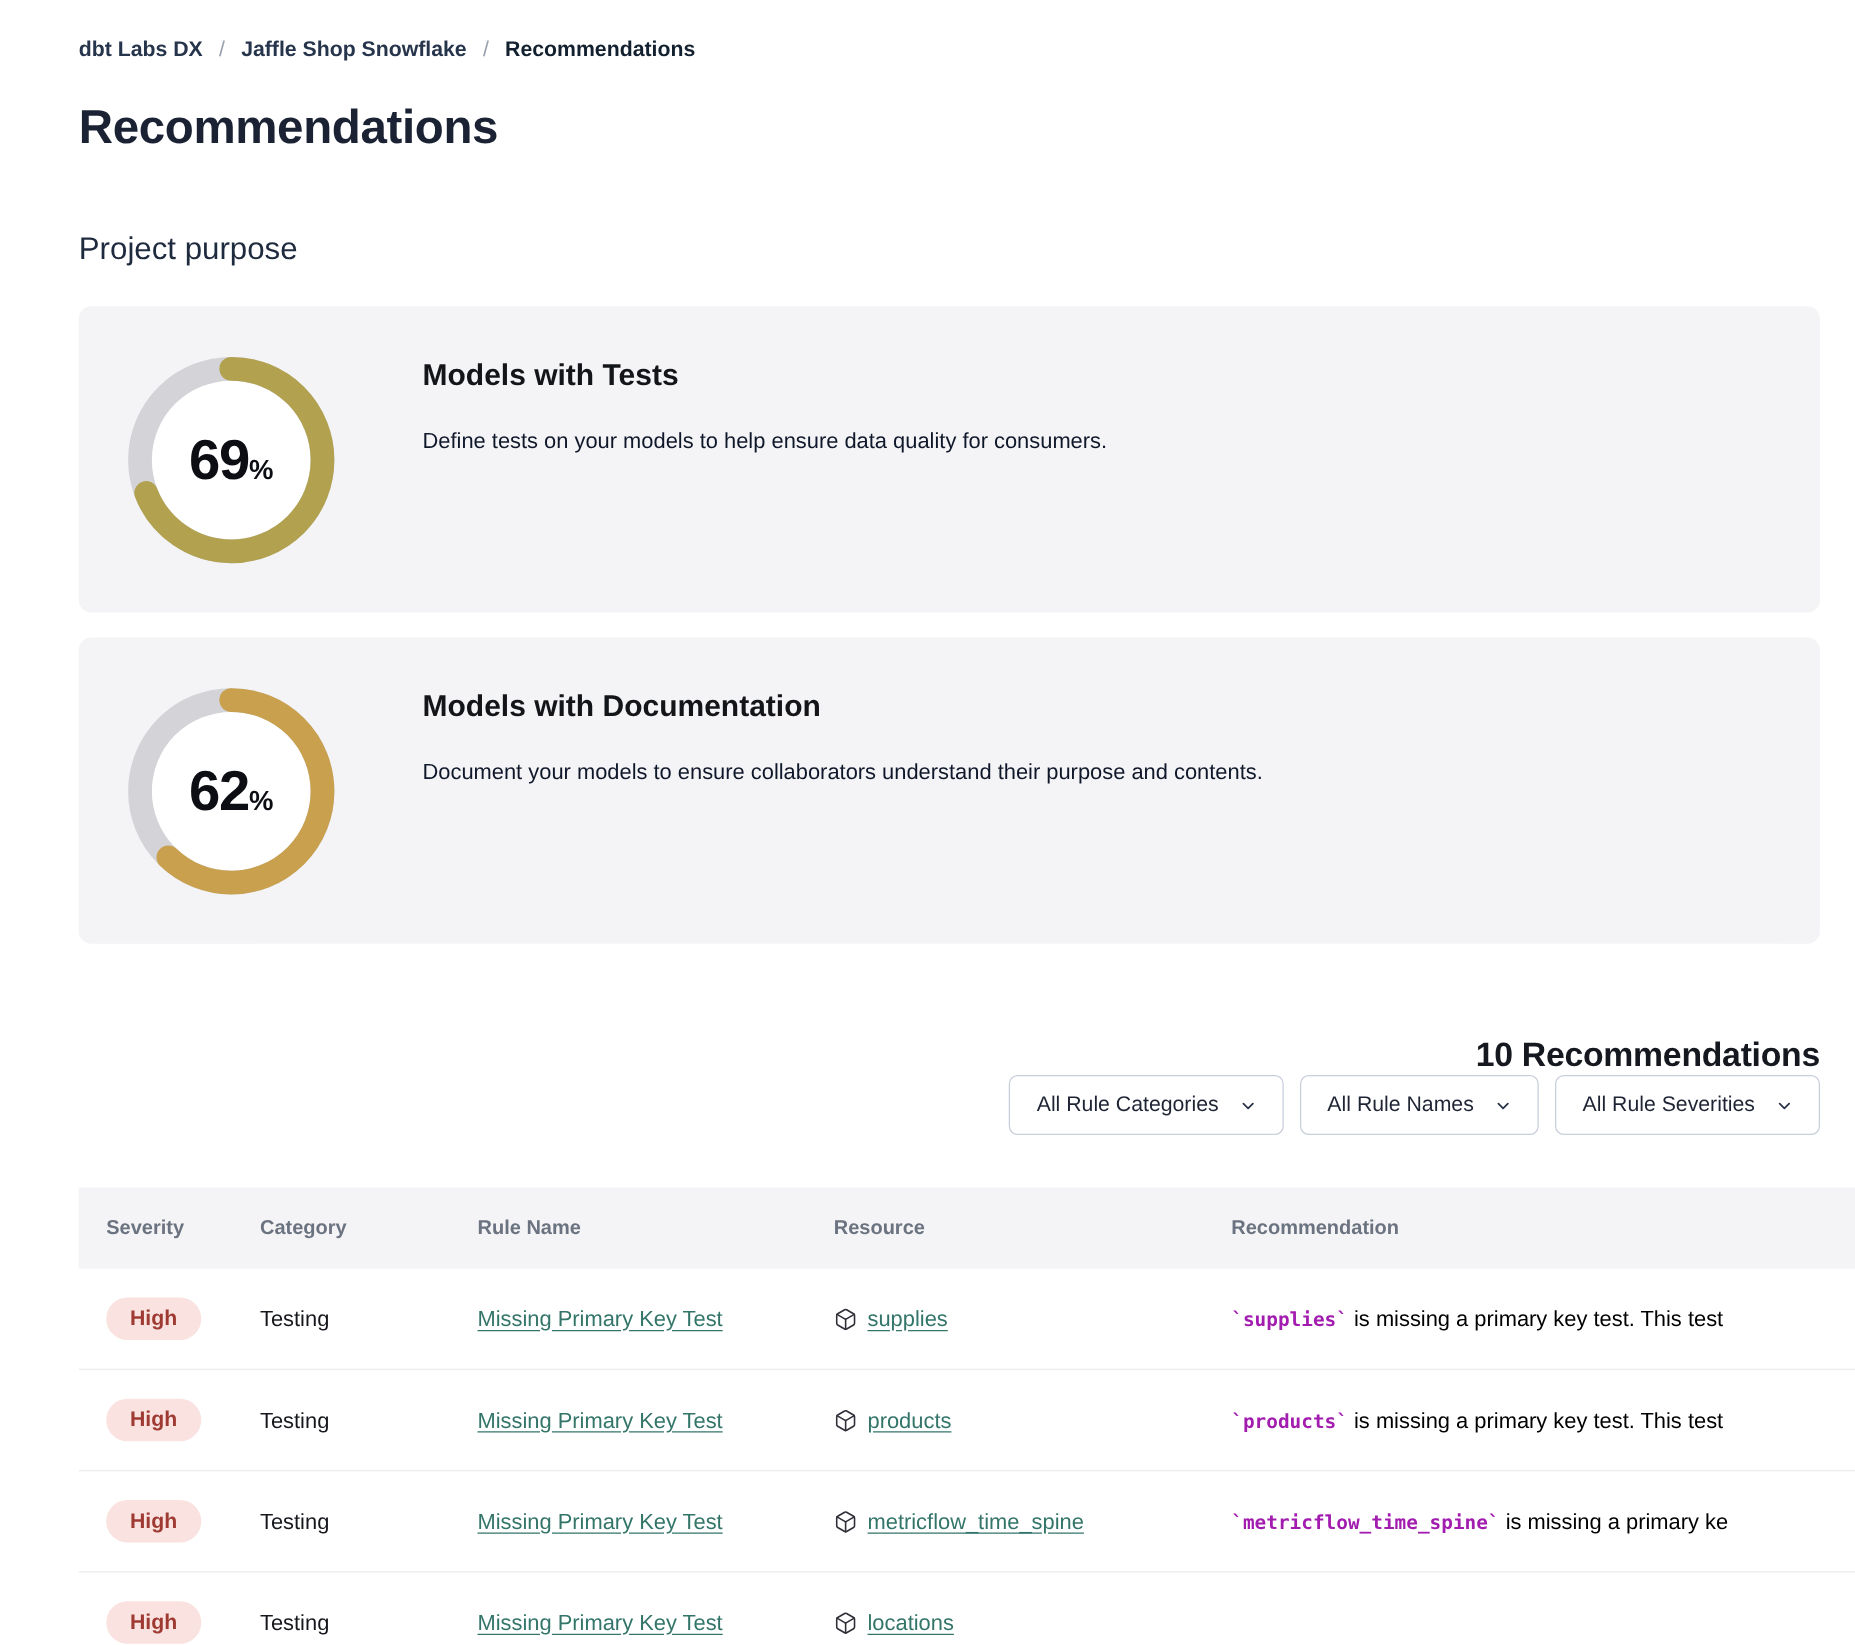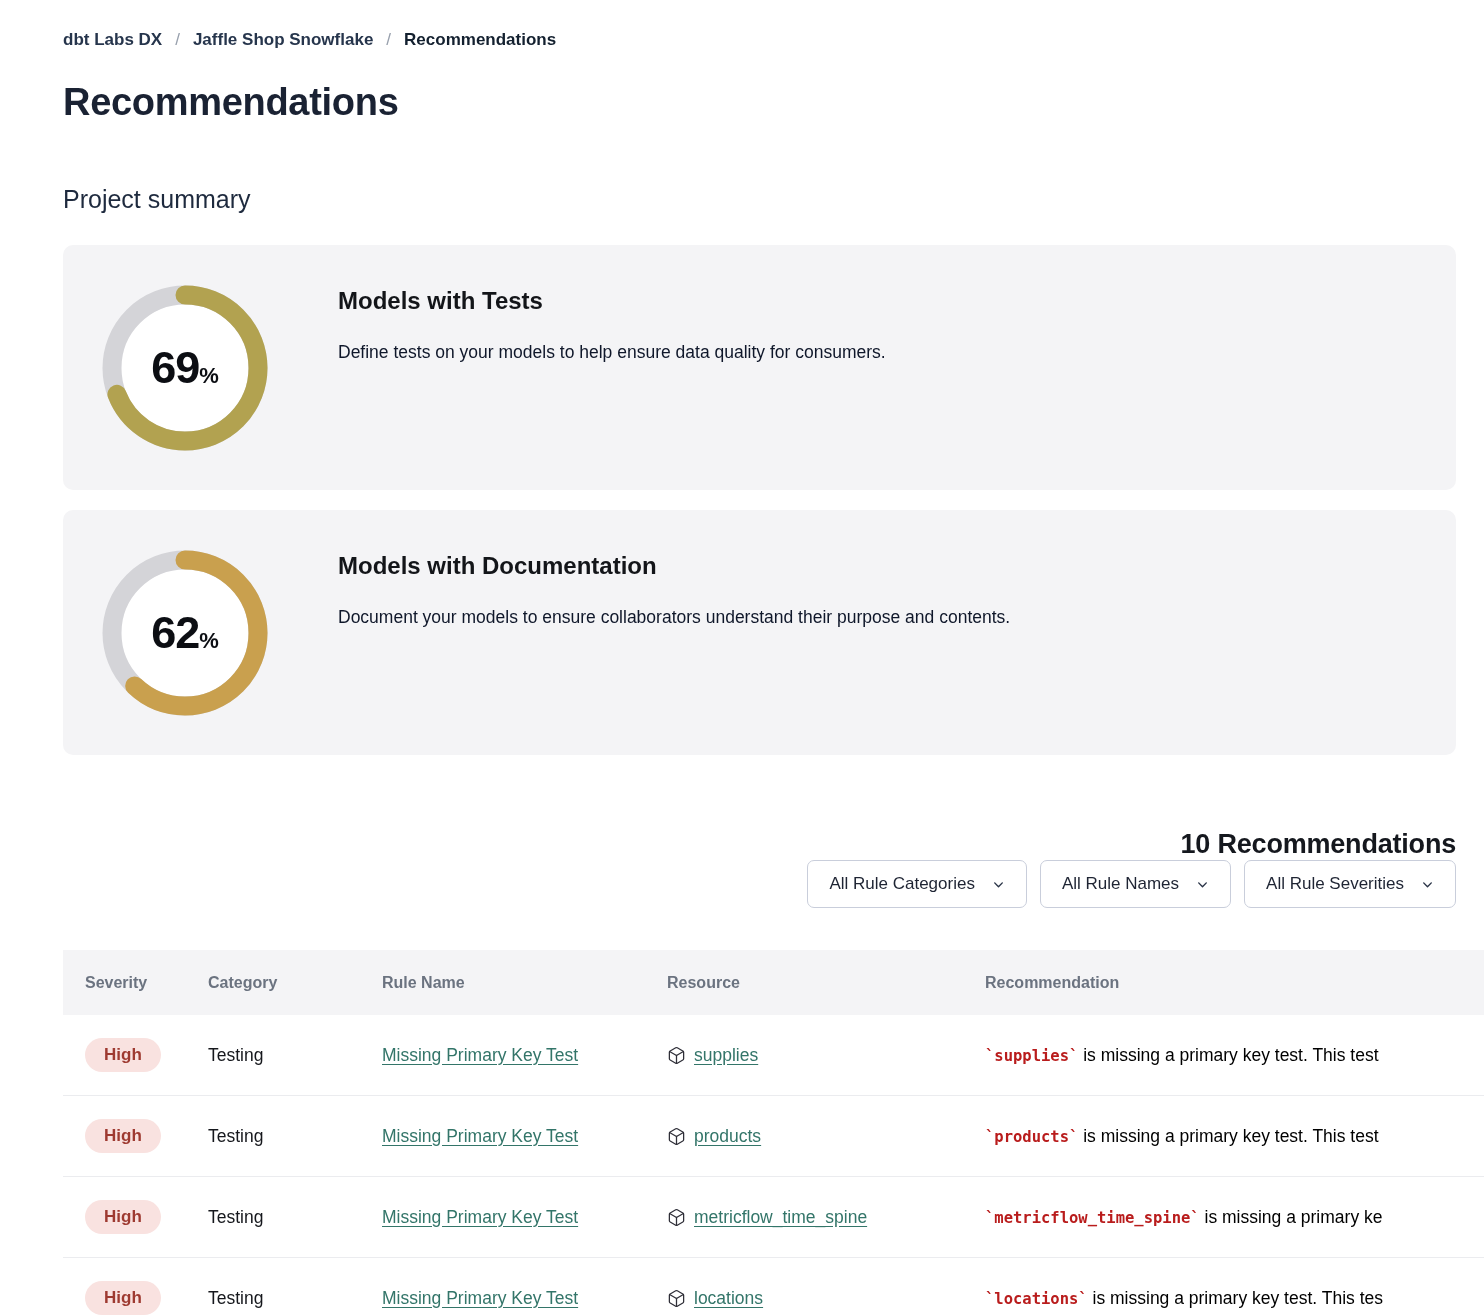--- a/index.html
+++ b/index.html
@@ -43,39 +43,39 @@
   .thead, .trow { display:grid; grid-template-columns:123px 174px 285px 318px minmax(0,1fr); padding-left:22px; align-items:center; }
   .thead { background:#f4f4f6; height:65px; font-size:16px; font-weight:700; color:#6b7380; }
   .trow { height:81px; border-bottom:1px solid #ebecef; font-size:17.5px; color:#15171c; }
   .badge { display:inline-block; background:#f9e2e0; color:#9e3a31; font-weight:700; font-size:17px;
     padding:7px 19px; border-radius:20px; }
   .sev-cell { justify-self:start; }
   .link { color:#337569; text-decoration:underline; text-underline-offset:3px; cursor:pointer; }
   .resource-cell { display:flex; align-items:center; gap:8px; }
   .resource-cell svg { flex:none; display:block; }
   .rec-cell { white-space:nowrap; overflow:hidden; }
-  .code { font-family:"DejaVu Sans Mono", monospace; font-weight:700; font-size:15.5px; color:#b91c1c; }
+  .code { font-family:"DejaVu Sans Mono", monospace; font-weight:700; font-size:15.5px; color:#a21caf; }
   .rec-text { color:#000000; }
 </style>
 </head>
 <body>
 
 <div class="page">
 
   <nav class="breadcrumb">
     <span class="bc-link">dbt Labs DX</span>
     <span class="bc-sep">/</span>
     <span class="bc-link">Jaffle Shop Snowflake</span>
     <span class="bc-sep">/</span>
     <span class="bc-current">Recommendations</span>
   </nav>
 
   <h1 class="page-title">Recommendations</h1>
 
-  <h2 class="ps-heading">Project summary</h2>
+  <h2 class="ps-heading">Project purpose</h2>
 
   <section class="card">
     <div class="donut-wrap">
       <svg width="170" height="170" viewBox="0 0 170 170">
         <circle cx="85" cy="85" r="64" fill="#ffffff"></circle>
         <circle cx="85" cy="85" r="73" fill="none" stroke-width="19" stroke="#d4d4d8"></circle>
         <circle cx="85" cy="85" r="73" fill="none" stroke-width="19" stroke-linecap="round" transform="rotate(-90 85 85)" stroke="#b2a250" stroke-dasharray="316.48404392263575 458.6725274241098"></circle>
       </svg>
       <div class="donut-label">
         <span>
@@ -191,17 +191,16 @@
       <span>Testing</span>
       <span><a class="link">Missing Primary Key Test</a></span>
       <span class="resource-cell">
         <svg width="19" height="19" viewBox="0 0 24 24" fill="none" stroke="#2f2f38" stroke-width="1.6" stroke-linecap="round" stroke-linejoin="round">
             <path d="M21 16V8a2 2 0 0 0-1-1.73l-7-4a2 2 0 0 0-2 0l-7 4A2 2 0 0 0 3 8v8a2 2 0 0 0 1 1.73l7 4a2 2 0 0 0 2 0l7-4A2 2 0 0 0 21 16z"></path>
             <polyline points="3.27 6.96 12 12.01 20.73 6.96"></polyline>
             <line x1="12" y1="22.08" x2="12" y2="12"></line>
           </svg>
         <a class="link">locations</a>
       </span>
-      <span class="rec-cell"><span class="code">`locations`</span> <span class="rec-text">is missing a primary key test. This tes</span></span>
     </div>
   </div>
 
 </div>
 
 </body></html>

